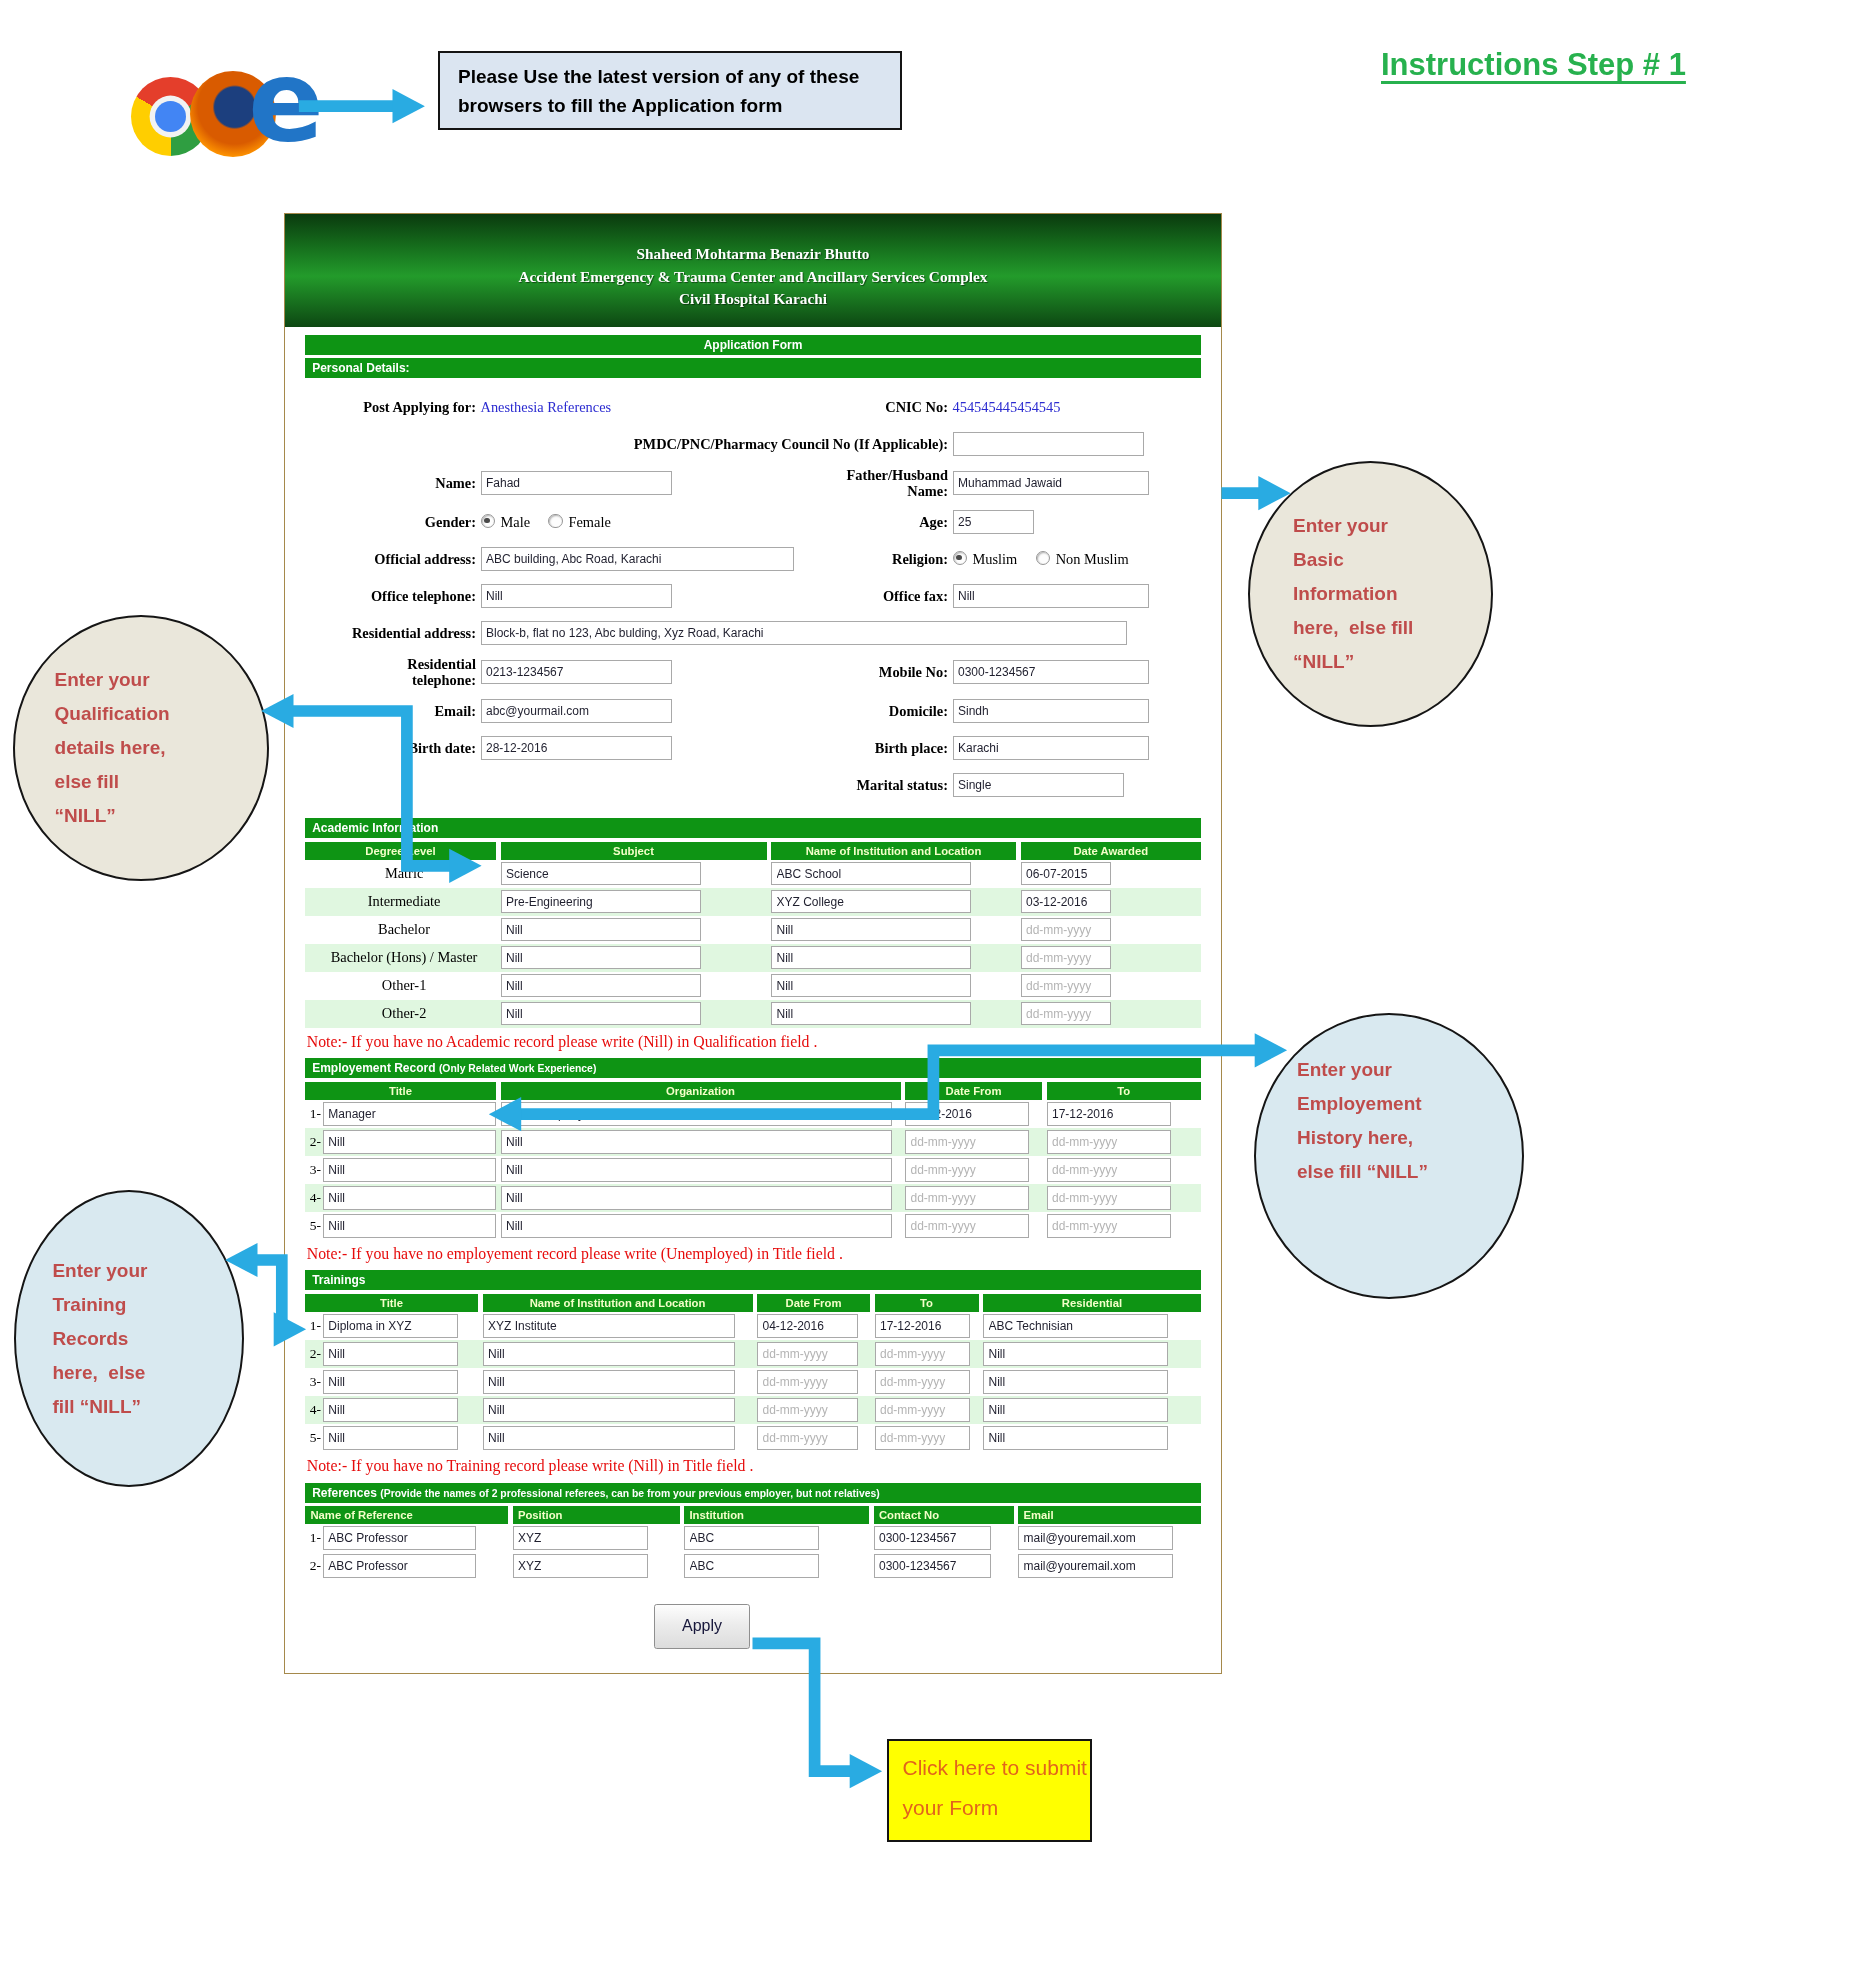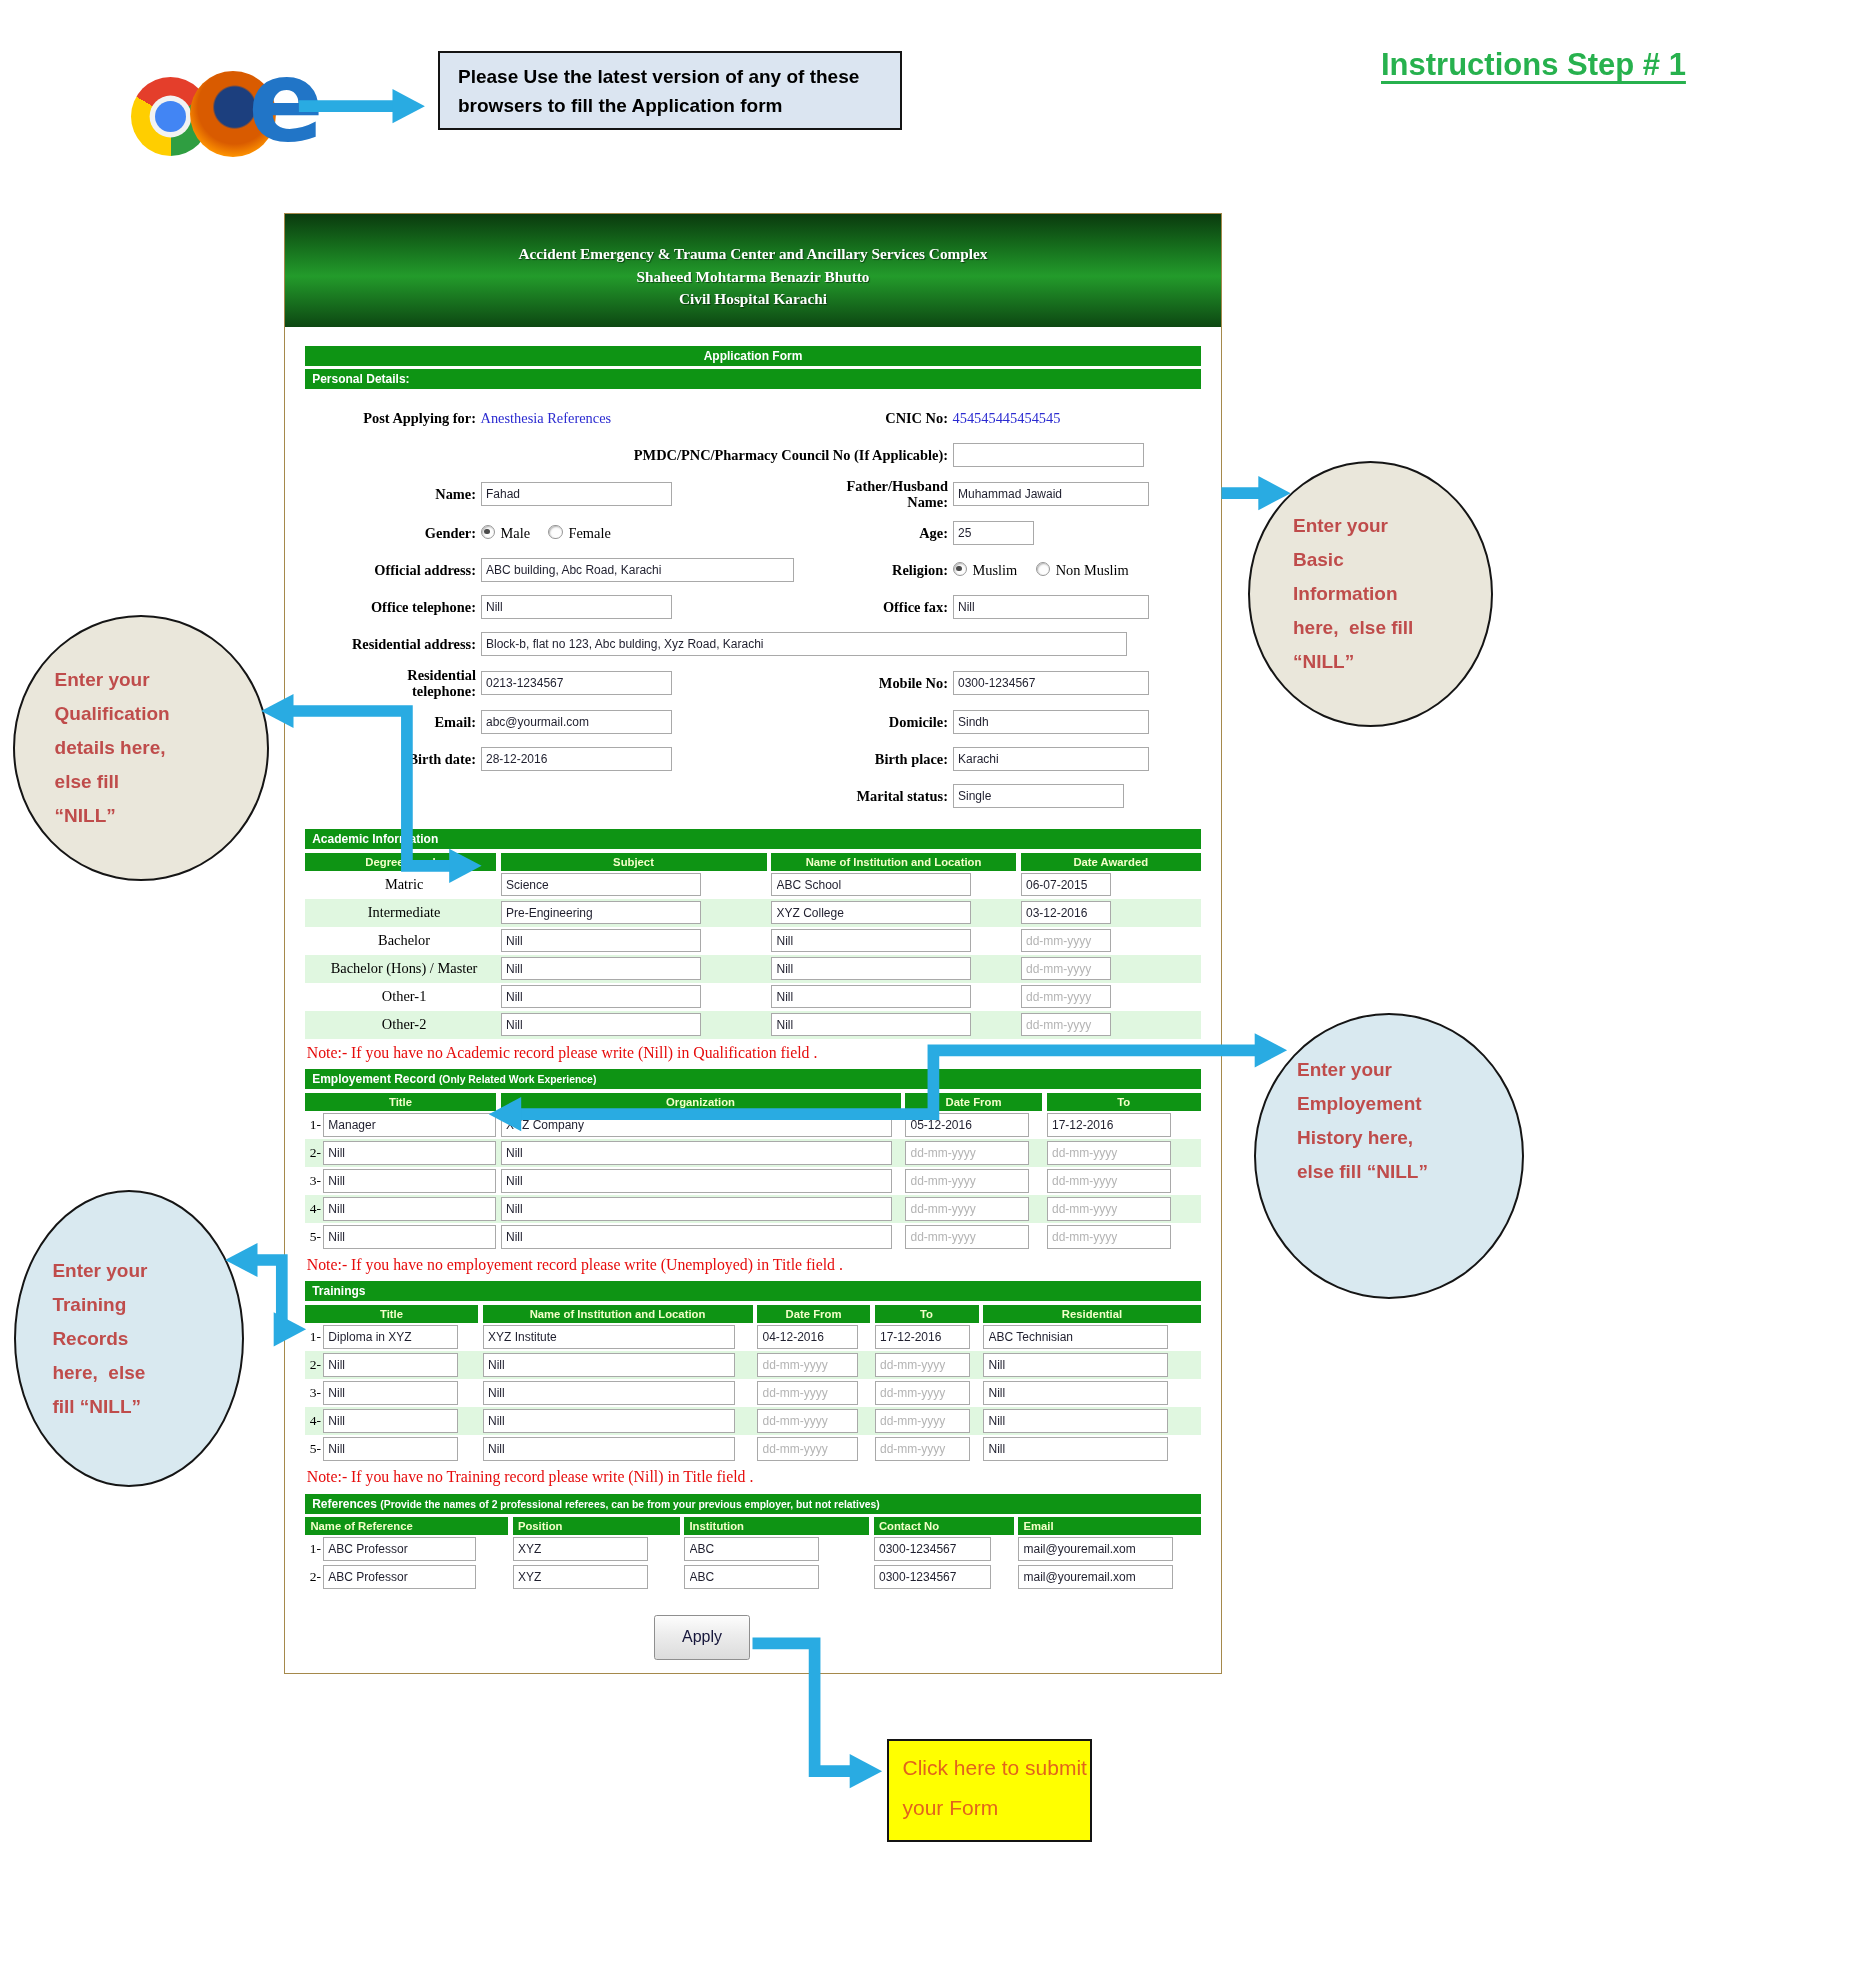--- a/index.html
+++ b/index.html
@@ -24,21 +24,21 @@
     font-family:"DejaVu Sans",sans-serif;font-weight:bold;font-size:112px;line-height:99px;}
   .edge-icon::before{content:"e";}
 
   
   .form-panel{position:absolute;left:284px;top:213px;width:936px;height:1459px;
     border:0.9px solid #a5894b;background:#fff;box-sizing:content-box;z-index:1;}
   .banner{height:113px;box-sizing:border-box;padding-top:29px;text-align:center;
     background:linear-gradient(to bottom,#0a3a0e 0%,#16701d 30%,#239b2b 55%,#0d4712 100%);
     color:#fff;font-family:"Liberation Serif",serif;font-weight:bold;}
   .banner div{font-size:15.3px;line-height:22.5px;text-shadow:0.9px 0.9px 0.9px rgba(0,0,0,.5);}
-  .inner{padding:12px 20px;}
+  .inner{padding:1px 20px;}
   .gbar{background:#0e9414;color:#fff;font-weight:bold;font-size:12px;height:20px;
     line-height:20px;padding:0 7.2px;box-sizing:border-box;}
   .gbar.center{text-align:center;}
   .gbar .sub{font-size:10.4px;}
   .appbar{margin-top:7.2px;}
   .pdbar{margin-top:2.7px;}
 
   
   .prows{margin-top:10.8px;}
   .prow{display:grid;grid-template-columns:171px 317px 146px 1fr;column-gap:4.5px;
@@ -120,22 +120,22 @@
   <div class="chrome-icon"></div>
   <div class="firefox-icon"></div>
   <div class="edge-icon"></div>
 
   <div class="browser-note">Please Use the latest version of any of these
 browsers to fill the Application form</div>
 
   <div class="form-panel">
 
     <div class="banner">
+      <div>Shaheed Mohtarma Benazir Bhutto</div>
       <div>Accident Emergency &amp; Trauma Center and Ancillary Services Complex</div>
-      <div>Shaheed Mohtarma Benazir Bhutto</div>
       <div>Civil Hospital Karachi</div>
     </div>
 
     <div class="inner">
       <div class="gbar center appbar">Application Form</div>
       <div class="gbar pdbar">Personal Details:</div>
 
       <div class="prows">
         <div class="prow">
           <div class="lbl">Post Applying for:</div>

